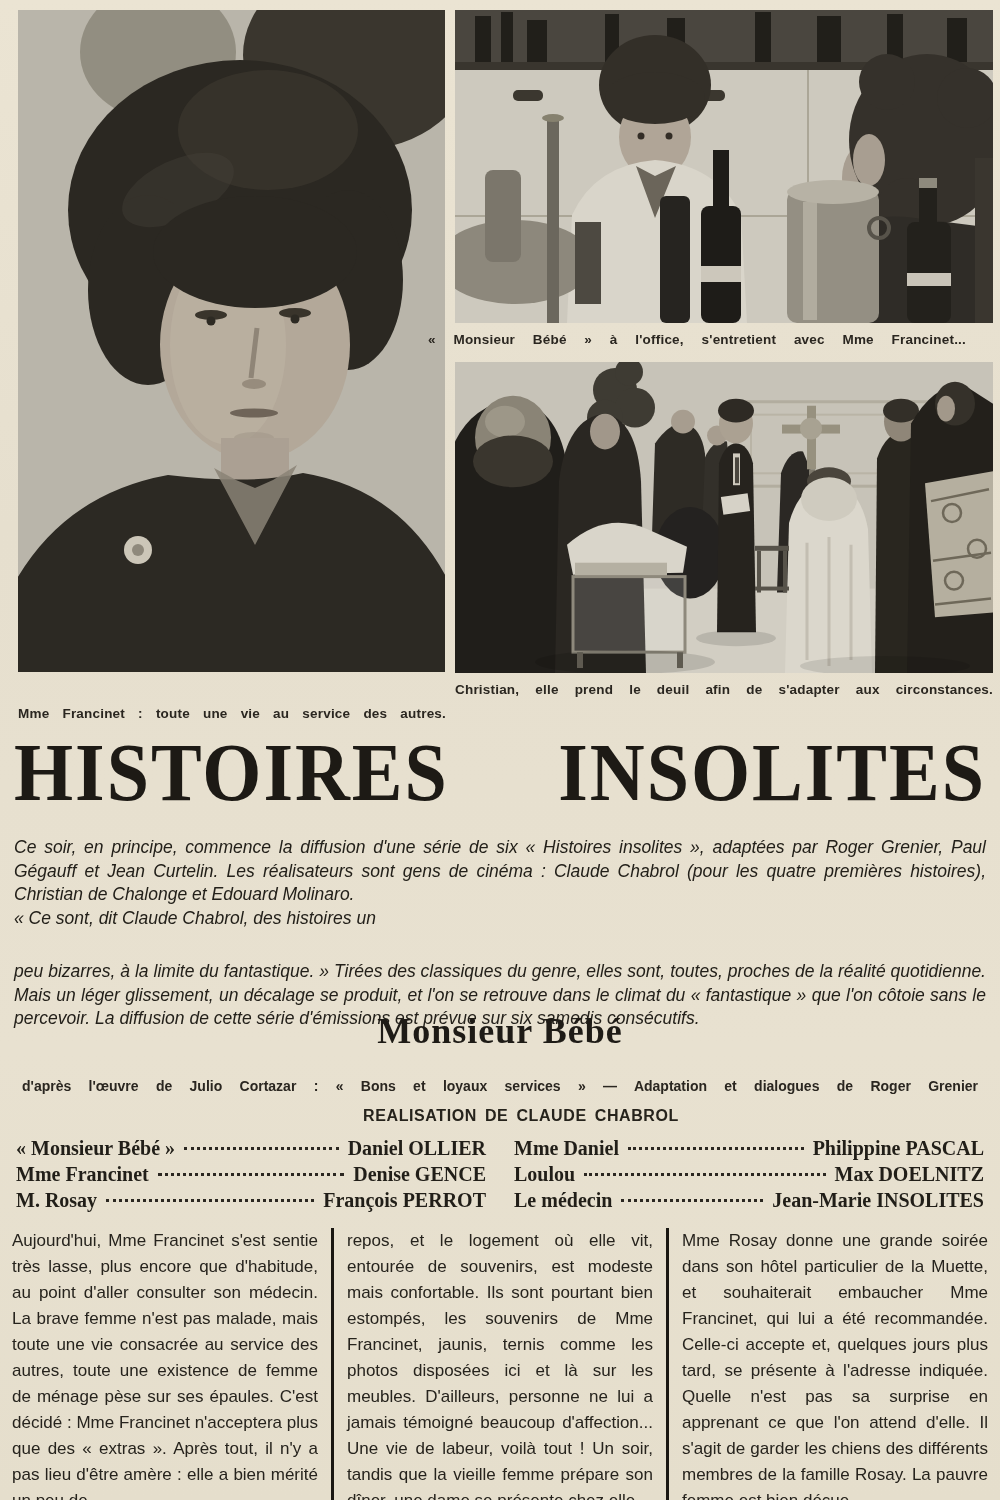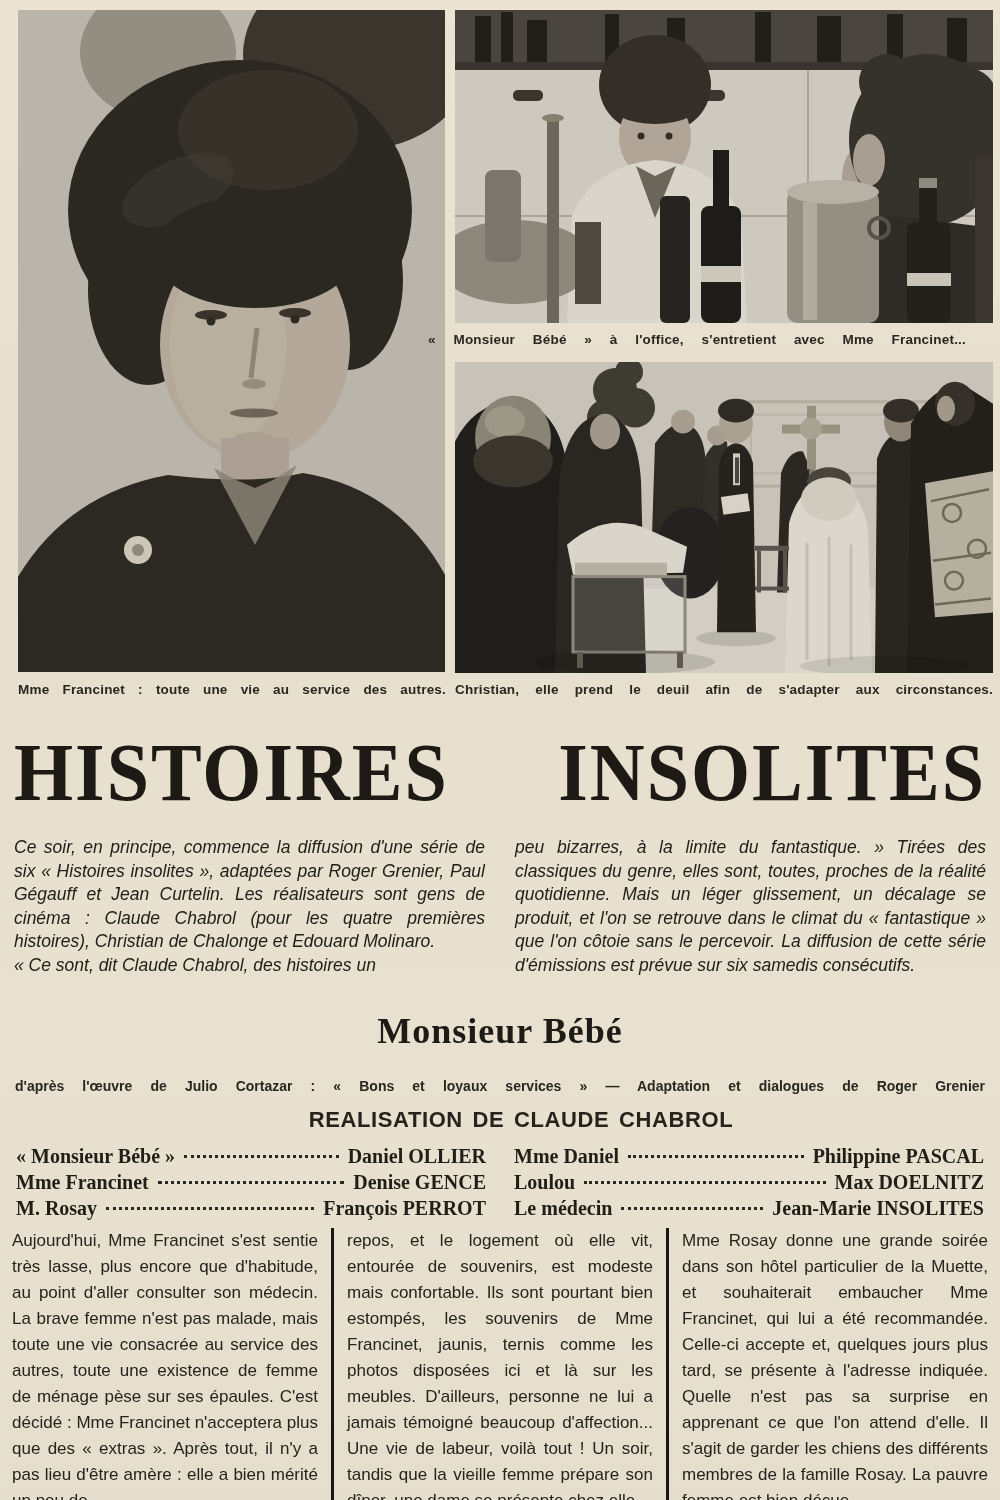--- a/index.html
+++ b/index.html
@@ -15,34 +15,34 @@
   .caption{
     font-weight:700;font-size:13.5px;line-height:17px;letter-spacing:.2px;
     word-spacing:3.5px;color:#2a2620;text-align:justify;text-align-last:justify;
   }
   .headline{
     font-family:"Liberation Serif",serif;font-weight:700;font-size:76px;
     color:#1d1a15;letter-spacing:2px;white-space:nowrap;
     text-align:justify;text-align-last:justify;line-height:92px;
     transform:scaleY(1.08);transform-origin:top;
   }
-  .intro{display:flex;gap:30px;}
+  .intro{display:flex;gap:30px;flex-direction:column;}
   .intro-col{flex:1;font-style:italic;font-size:17.5px;line-height:23.5px;
     text-align:justify;color:#23201a;}
   .intro-col p{margin:0;}
   .feature-title{
     font-family:"Liberation Serif",serif;font-weight:700;font-size:36px;
     text-align:center;color:#1e1b16;letter-spacing:1px;line-height:62px;margin:0;
   }
   .byline{
-    margin-top:16px;padding:0 15px;font-weight:700;font-size:14px;color:#2a2620;
+    margin-top:16px;padding:0 22px;font-weight:700;font-size:14px;color:#2a2620;
     text-align:justify;text-align-last:justify;word-spacing:4px;
   }
   .direction{
-    margin-top:13px;font-weight:700;font-size:22px;letter-spacing:.6px;
+    margin-top:13px;font-weight:700;font-size:16px;letter-spacing:.6px;
     word-spacing:3px;text-align:center;color:#26231c;padding-left:42px;
   }
   .cast{display:flex;gap:28px;margin-top:12px;padding:0 16px;}
   .cast-col{flex:1;}
   .cast-row{display:flex;align-items:baseline;
     font-family:"Liberation Serif",serif;font-weight:700;font-size:20px;
     color:#211e18;height:26px;}
   .cast-dots{flex:1;border-bottom:3px dotted #2b2721;margin:0 9px;
     transform:translateY(-5px);min-width:30px;}
   .nowrap{white-space:nowrap;}
@@ -86,21 +86,21 @@
       <rect x="203" y="428" width="68" height="78" fill="#ab a093"></rect>
       <rect x="203" y="428" width="68" height="78" fill="#aba093"></rect>
       <g>
         <path d="M-10,662 L-10,585 Q40,485 150,465 Q235,475 285,463 Q390,480 437,585 L437,662 Z" fill="#2c2923"></path>
         <path d="M196,458 L237,535 L279,455 L255,470 L237,478 L218,470 Z" fill="#8a8275" opacity="0.85"></path>
         <circle cx="120" cy="540" r="14" fill="#ccc6b8"></circle>
         <circle cx="120" cy="540" r="6" fill="#8f897c"></circle>
       </g>
     </svg>
   </figure>
-  <figcaption class="abs caption" style="left:18px;top:681px;width:428px;">Mme Francinet : toute une vie au service des autres.</figcaption>
+  <figcaption class="abs caption" style="left:18px;top:705px;width:428px;">Mme Francinet : toute une vie au service des autres.</figcaption>
 
   <figure class="abs photo" style="left:455px;top:10px;width:538px;height:313px;">
     <svg viewBox="0 0 538 313" preserveAspectRatio="none">
       <rect width="538" height="313" fill="#c9c5ba"></rect>
       <rect width="538" height="54" fill="#4a463f"></rect>
       <g fill="#211f1a">
         <rect x="20" y="6" width="16" height="46"></rect>
           <rect x="46" y="2" width="12" height="50"></rect>
         <rect x="72" y="10" width="20" height="42"></rect>
           <rect x="150" y="4" width="14" height="48"></rect>

